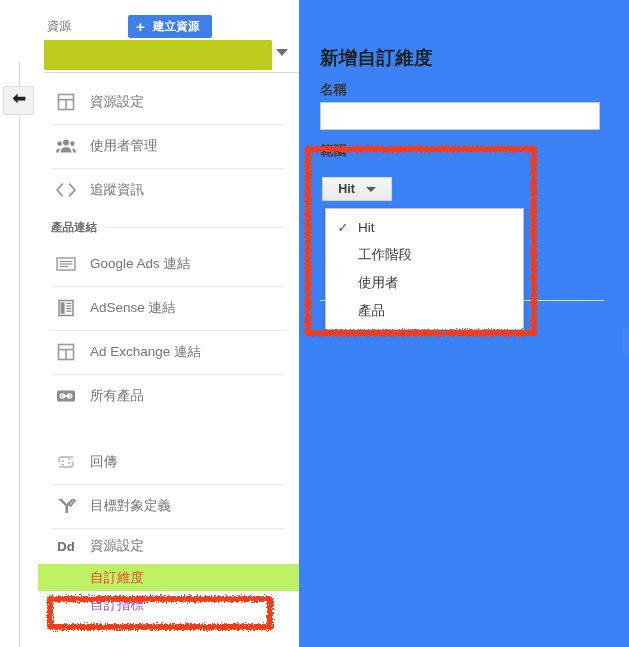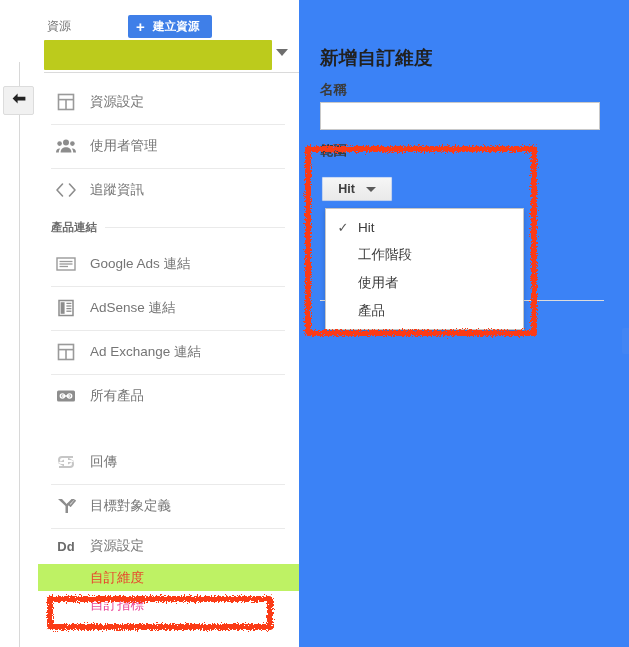--- a/index.html
+++ b/index.html
@@ -213,21 +213,21 @@
   }
   .nav-sub {
     height: 27px;
     display: flex;
     align-items: center;
     cursor: pointer;
     position: relative;
   }
   .nav-sub-label {
     font-size: 13.5px;
-    color: #ec4899;
+    color: #8b5cf6;
     margin-left: 52px;
     white-space: nowrap;
   }
   .nav-sub.selected .nav-sub-label {
     color: #e8452c;
   }
   .nav-sub.selected {
     background: #bef264;
   }
 

